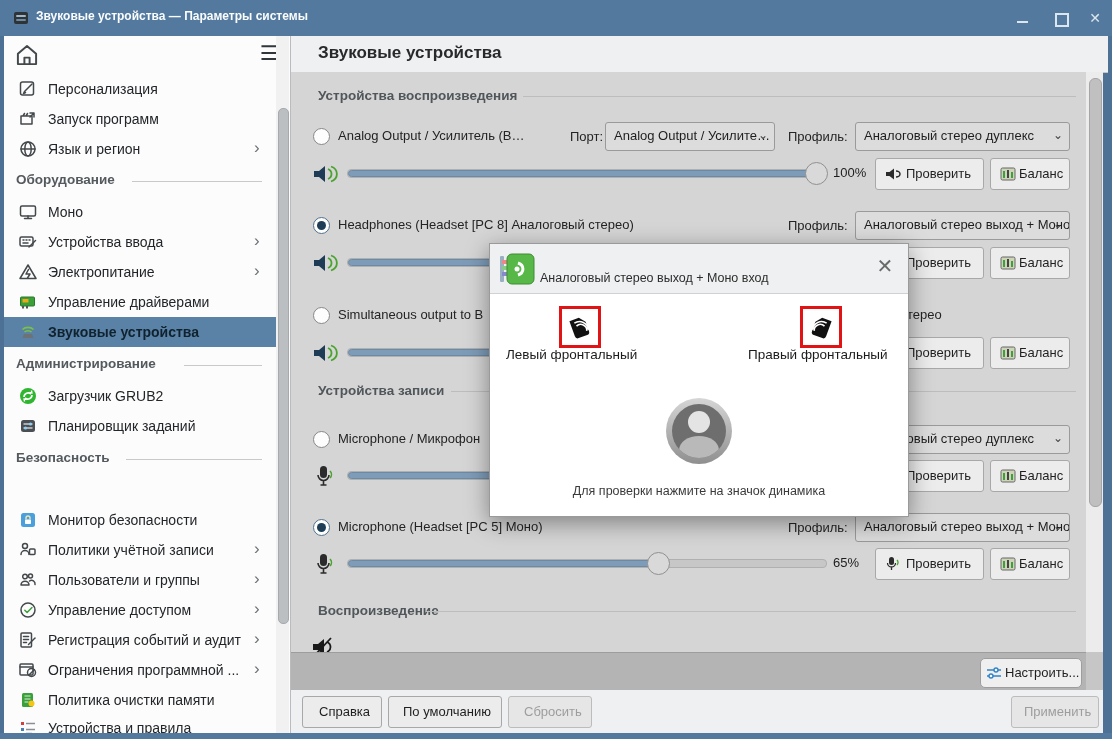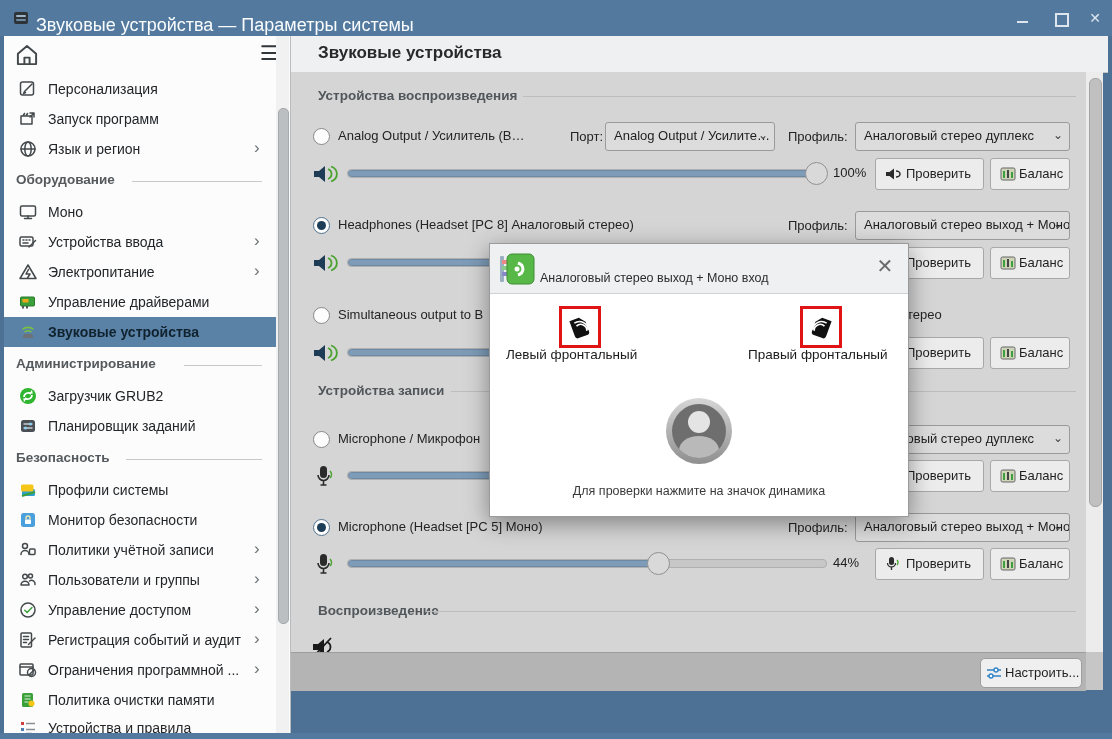--- a/index.html
+++ b/index.html
@@ -1,21 +1,21 @@
 <!DOCTYPE html>
 <html><head>
 <meta charset="utf-8">
 <style>
   html,body{margin:0;padding:0;background:#888;}
   #stage{width:1112px;height:739px;position:relative;font-family:"Liberation Sans","DejaVu Sans",sans-serif;
          background:#4d7195;overflow:hidden;}
   .abs{position:absolute;}
   
   #titlebar{left:0;top:0;width:1112px;height:36px;background:#537a9e;color:#f2f5f8;}
-  #titlebar .ttext{left:36px;top:15px;font-size:18px;color:#fafcfe;}
+  #titlebar .ttext{left:36px;top:9px;font-size:12px;color:#fafcfe;font-weight:bold;}
   .winbtn{top:10px;width:18px;height:16px;color:#dde6ee;font-size:14px;line-height:16px;text-align:center;cursor:default;}
   #btn-min .bar{position:absolute;left:3px;top:11px;width:11px;height:2px;background:#dde6ee;}
   #btn-max .box{position:absolute;left:3px;top:3px;width:10px;height:10px;border:2px solid #dde6ee;}
   
   #sidebar{left:4px;top:36px;width:286px;height:697px;background:#fcfcfc;border-right:1px solid #b9bcbe;overflow:hidden;}
   #home-btn{left:10px;top:6px;width:28px;height:26px;}
   #search-box{left:42px;top:5px;width:208px;height:26px;border:1px solid #b4b8ba;border-radius:4px;background:#fff;}
   #search-box input{position:absolute;left:26px;top:2px;width:175px;height:20px;border:0;outline:0;font-size:13px;
     font-family:inherit;color:#444;background:transparent;}
   #search-box input::placeholder{color:#8d9496;}
@@ -200,28 +200,20 @@
           <circle cx="7.5" cy="12" r="1.6" fill="#8fd0f0"></circle>
         </svg>
       <span class="s-label">Планировщик заданий</span>
     </div>
 
     <div class="abs s-sect" style="top:410px">
       <span class="s-label">Безопасность</span>
         <span class="line" style="left:122px"></span>
     </div>
 
-    <div class="abs s-item" style="top:439px">
-      <svg class="s-icon" viewBox="0 0 20 20">
-          <rect x="4" y="9" width="13" height="7" rx="1.5" fill="#2f9fd0"></rect>
-          <path d="M4 16 l13-4" stroke="#3aa13a" stroke-width="2"></path>
-          <rect x="3" y="4.5" width="12.5" height="7" rx="1.5" fill="#f5c518"></rect>
-        </svg>
-      <span class="s-label">Профили системы</span>
-    </div>
     <div class="abs s-item" style="top:469px">
       <svg class="s-icon" viewBox="0 0 20 20">
           <rect x="3" y="3" width="14" height="14" rx="2.5" fill="#4aa0dc"></rect>
           <rect x="7" y="9.5" width="6" height="4.5" rx="0.8" fill="#fff"></rect>
           <path d="M8 9.5 V8 a2 2 0 0 1 4 0 v1.5" stroke="#f0e6b0" fill="none" stroke-width="1.4"></path>
         </svg>
       <span class="s-label">Монитор безопасности</span>
     </div>
     <div class="abs s-item" style="top:499px">
       <svg class="s-icon oico" viewBox="0 0 20 20">
@@ -441,21 +433,21 @@
     </div>
     <svg class="abs" style="left:24px;top:480px" width="20" height="24" viewBox="0 0 20 24">
       <rect x="5" y="2" width="7" height="12" rx="3.5" fill="#2b2b2b"></rect>
         <path d="M3 11 a5.5 5.5 0 0 0 11 0 M8.5 17 v4 M5.5 21 h6" stroke="#2b2b2b" fill="none" stroke-width="1.6"></path>
         <path d="M15 7 a5 5 0 0 1 0 7" stroke="#4aa32e" fill="none" stroke-width="1.6"></path>
     </svg>
     <div class="track" style="left:56px;top:487px;width:478px">
         <div class="fill" style="width:311px"></div>
       </div>
     <span class="knob" style="left:356px;top:480px"></span>
-    <span class="pct" style="left:542px;top:483px">44%</span>
+    <span class="pct" style="left:542px;top:483px">65%</span>
     <div class="pbtn" style="left:584px;top:476px;width:107px">
       <svg class="bico" viewBox="0 0 16 16">
           <rect x="4" y="1" width="5" height="8" rx="2.5" fill="#2b2b2b"></rect>
           <path d="M2.5 7 a4 4 0 0 0 8 0 M6.5 11 v3" stroke="#2b2b2b" fill="none" stroke-width="1.3"></path>
           <path d="M12 4 a3.5 3.5 0 0 1 0 5" stroke="#4aa32e" fill="none" stroke-width="1.3"></path>
         </svg>
       <span class="blabel" style="left:30px">Проверить</span>
     </div>
     <div class="pbtn" style="left:699px;top:476px;width:78px">
       <svg class="bico" viewBox="0 0 16 16">
@@ -485,20 +477,34 @@
     <div id="cfg-btn">
       <svg class="abs" style="left:5px;top:6px" width="16" height="16" viewBox="0 0 16 16">
         <path d="M1 5 h14 M1 11 h14" stroke="#2f84c8" stroke-width="1.6"></path>
           <circle cx="10" cy="5" r="2" fill="#fff" stroke="#2f84c8" stroke-width="1.4"></circle>
           <circle cx="5" cy="11" r="2" fill="#fff" stroke="#2f84c8" stroke-width="1.4"></circle>
       </svg>
       <span class="blabel">Настроить...</span>
     </div>
   </div>
 
+  <div id="footer" class="abs">
+    <div class="pbtn" style="left:11px;width:78px">
+        <span class="blabel" style="left:16px">Справка</span>
+      </div>
+    <div class="pbtn" style="left:97px;width:112px">
+        <span class="blabel" style="left:14px">По умолчанию</span>
+      </div>
+    <div class="pbtn dis" style="left:217px;width:82px">
+        <span class="blabel" style="left:15px">Сбросить</span>
+      </div>
+    <div class="pbtn dis" style="left:720px;width:86px">
+        <span class="blabel" style="left:12px">Применить</span>
+      </div>
+  </div>
 
   <div id="dialog" class="abs">
     <div id="dlg-head">
       <svg class="abs" style="left:8px;top:8px" width="38" height="34" viewBox="0 0 38 34">
         <rect x="2" y="4" width="4" height="26" rx="1" fill="#9ab0c2"></rect>
         <rect x="4" y="8" width="8" height="4" fill="#e88"></rect>
           <rect x="4" y="14" width="8" height="4" fill="#8c8"></rect>
           <rect x="4" y="20" width="8" height="4" fill="#88c"></rect>
         <rect x="9" y="2" width="27" height="30" rx="5" fill="#57b847" stroke="#3d8c32"></rect>
         <path d="M20 11 a8 6.5 0 0 1 0 12" stroke="#fff" fill="none" stroke-width="3"></path>

